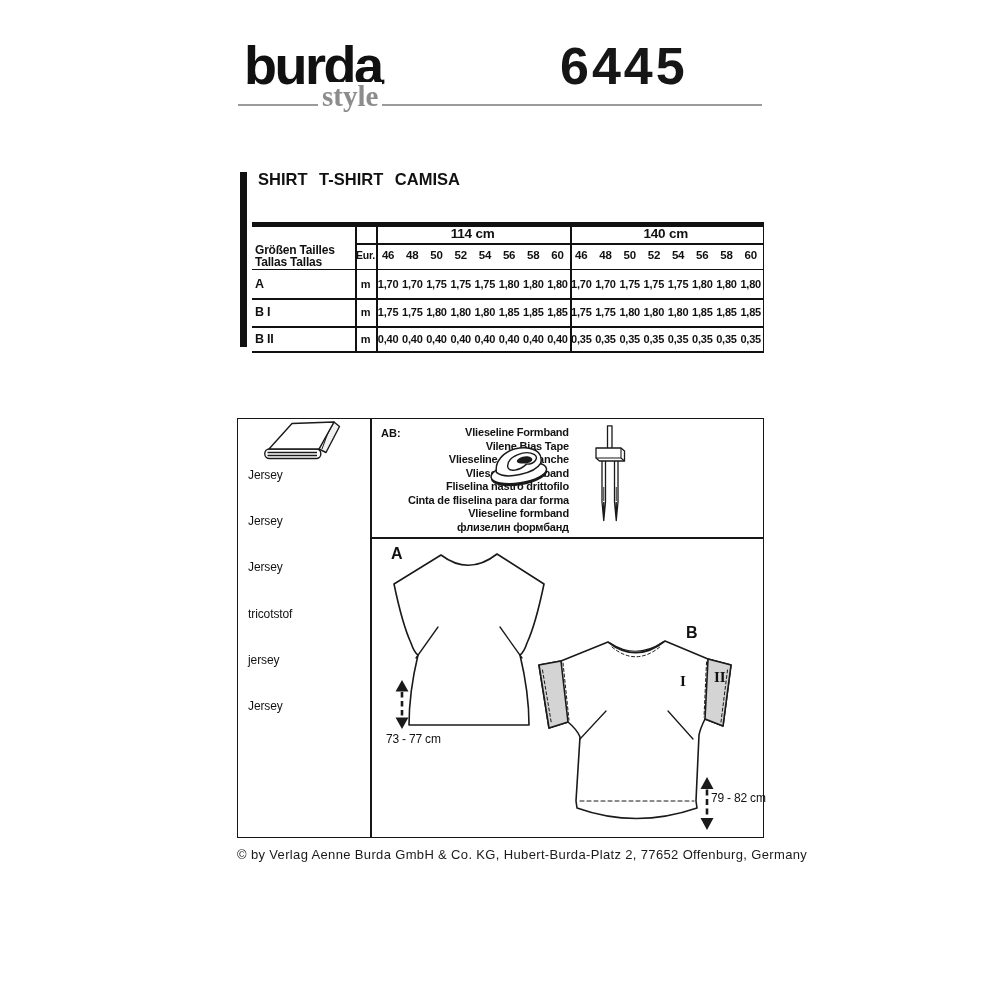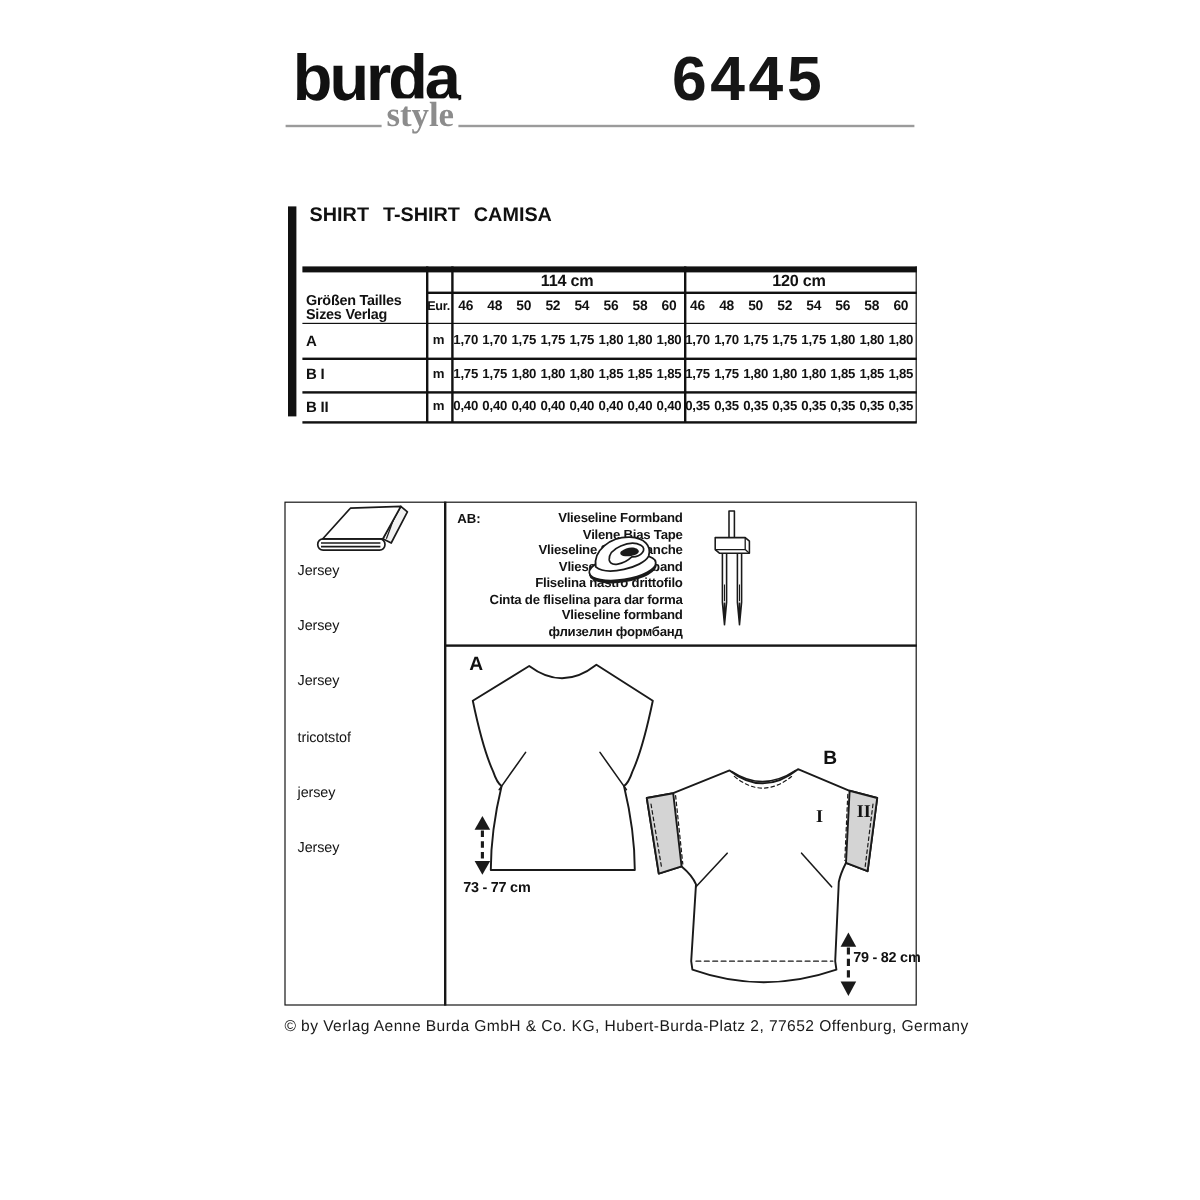--- a/index.html
+++ b/index.html
@@ -32,21 +32,21 @@
   .big-box{width:527px;height:420px;border:1.7px solid #161616;box-sizing:border-box;}
   .box-vline{width:1.6px;background:#161616;}
   .box-hline{height:1.6px;background:#161616;}
 
   .fab{height:46.2px;display:flex;align-items:center;font-size:12px;color:#131313;letter-spacing:-0.1px;}
   .notions-label{font-size:11px;font-weight:bold;}
   .ntl{font-size:11px;font-weight:bold;line-height:13.55px;letter-spacing:-0.2px;white-space:nowrap;color:#131313;text-align:right;}
 
   .view-label{font-size:16px;font-weight:bold;}
   .part-label{font-family:"Liberation Serif","DejaVu Serif",serif;font-weight:bold;font-size:15px;}
-  .dim-label{font-size:12px;font-weight:bold;white-space:nowrap;letter-spacing:-0.2px;}
+  .dim-label{font-size:12px;font-weight:normal;white-space:nowrap;letter-spacing:-0.2px;}
 
   .footer-line{font-size:13px;letter-spacing:0.35px;color:#1a1a1a;white-space:nowrap;}
 
   svg{display:block;overflow:visible;}
 </style>
 </head>
 <body>
 
 <div class="page">
 
@@ -63,39 +63,39 @@
     <div class="tl tlh" style="left:103px;top:21px;width:409px;"></div>
     <div class="tl tlh" style="left:0;top:46.5px;width:512px;"></div>
     <div class="tl tlh" style="left:0;top:76px;width:512px;"></div>
     <div class="tl tlh" style="left:0;top:104px;width:512px;"></div>
     <div class="tl tlh" style="left:0;top:129px;width:512px;"></div>
     <div class="tl tlv" style="left:103px;"></div>
     <div class="tl tlv" style="left:124px;"></div>
     <div class="tl tlv" style="left:318px;"></div>
     <div class="tl tlv" style="left:510.5px;"></div>
   <div class="tc" style="left: 124px; top: 2px; width: 193.2px; height: 18px; font-size: 13.5px;">114 cm</div>
-      <div class="tc" style="left: 317.2px; top: 2px; width: 193.2px; height: 18px; font-size: 13.5px;">120 cm</div>
+      <div class="tc" style="left: 317.2px; top: 2px; width: 193.2px; height: 18px; font-size: 13.5px;">140 cm</div>
       <div class="tc" style="left: 124px; top: 21px; width: 24.2px; height: 24px; font-size: 11.5px;">46</div>
       <div class="tc" style="left: 148.2px; top: 21px; width: 24.2px; height: 24px; font-size: 11.5px;">48</div>
       <div class="tc" style="left: 172.4px; top: 21px; width: 24.2px; height: 24px; font-size: 11.5px;">50</div>
       <div class="tc" style="left: 196.6px; top: 21px; width: 24.2px; height: 24px; font-size: 11.5px;">52</div>
       <div class="tc" style="left: 220.8px; top: 21px; width: 24.2px; height: 24px; font-size: 11.5px;">54</div>
       <div class="tc" style="left: 245px; top: 21px; width: 24.2px; height: 24px; font-size: 11.5px;">56</div>
       <div class="tc" style="left: 269.2px; top: 21px; width: 24.2px; height: 24px; font-size: 11.5px;">58</div>
       <div class="tc" style="left: 293.4px; top: 21px; width: 24.2px; height: 24px; font-size: 11.5px;">60</div>
       <div class="tc" style="left: 317.2px; top: 21px; width: 24.2px; height: 24px; font-size: 11.5px;">46</div>
       <div class="tc" style="left: 341.4px; top: 21px; width: 24.2px; height: 24px; font-size: 11.5px;">48</div>
       <div class="tc" style="left: 365.6px; top: 21px; width: 24.2px; height: 24px; font-size: 11.5px;">50</div>
       <div class="tc" style="left: 389.8px; top: 21px; width: 24.2px; height: 24px; font-size: 11.5px;">52</div>
       <div class="tc" style="left: 414px; top: 21px; width: 24.2px; height: 24px; font-size: 11.5px;">54</div>
       <div class="tc" style="left: 438.2px; top: 21px; width: 24.2px; height: 24px; font-size: 11.5px;">56</div>
       <div class="tc" style="left: 462.4px; top: 21px; width: 24.2px; height: 24px; font-size: 11.5px;">58</div>
       <div class="tc" style="left: 486.6px; top: 21px; width: 24.2px; height: 24px; font-size: 11.5px;">60</div>
       <div class="tc" style="left: 3px; top: 22px; width: 98px; height: 12px; font-size: 12px; justify-content: flex-start;">Größen  Tailles</div>
-      <div class="tc" style="left: 3px; top: 34px; width: 98px; height: 12px; font-size: 12px; justify-content: flex-start;">Sizes  Verlag</div>
+      <div class="tc" style="left: 3px; top: 34px; width: 98px; height: 12px; font-size: 12px; justify-content: flex-start;">Tallas  Tallas</div>
       <div class="tc" style="left: 103px; top: 21px; width: 21px; height: 24px; font-size: 10.5px;">Eur.</div>
       <div class="tc" style="left: 3px; top: 47px; width: 96px; height: 29px; font-size: 12.5px; justify-content: flex-start;">A</div>
       <div class="tc" style="left: 103px; top: 47px; width: 21px; height: 29px; font-size: 11px;">m</div>
       <div class="tc" style="left: 124px; top: 47px; width: 24.2px; height: 29px; font-size: 11px;">1,70</div>
       <div class="tc" style="left: 148.2px; top: 47px; width: 24.2px; height: 29px; font-size: 11px;">1,70</div>
       <div class="tc" style="left: 172.4px; top: 47px; width: 24.2px; height: 29px; font-size: 11px;">1,75</div>
       <div class="tc" style="left: 196.6px; top: 47px; width: 24.2px; height: 29px; font-size: 11px;">1,75</div>
       <div class="tc" style="left: 220.8px; top: 47px; width: 24.2px; height: 29px; font-size: 11px;">1,75</div>
       <div class="tc" style="left: 245px; top: 47px; width: 24.2px; height: 29px; font-size: 11px;">1,80</div>
       <div class="tc" style="left: 269.2px; top: 47px; width: 24.2px; height: 29px; font-size: 11px;">1,80</div>

